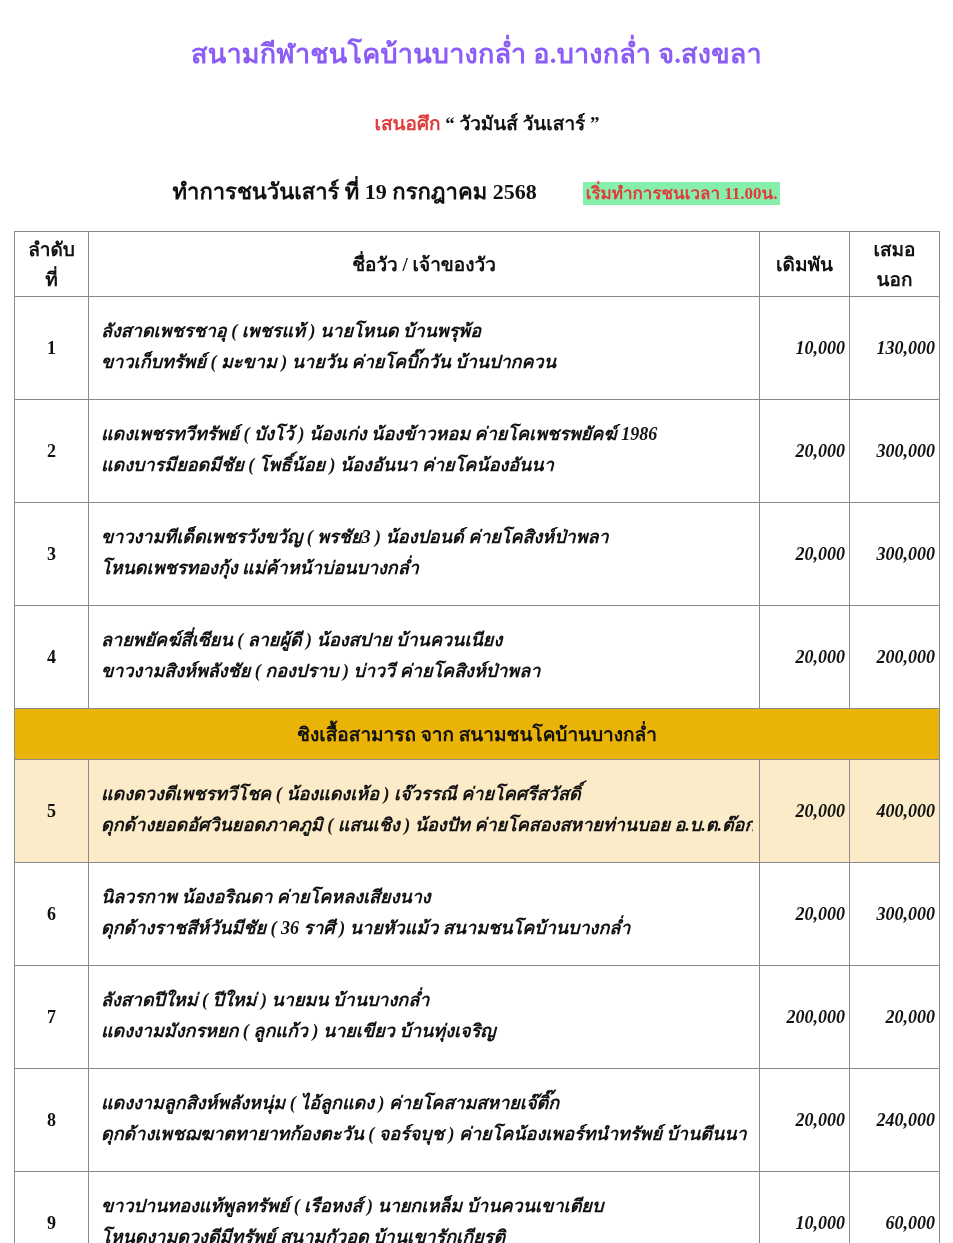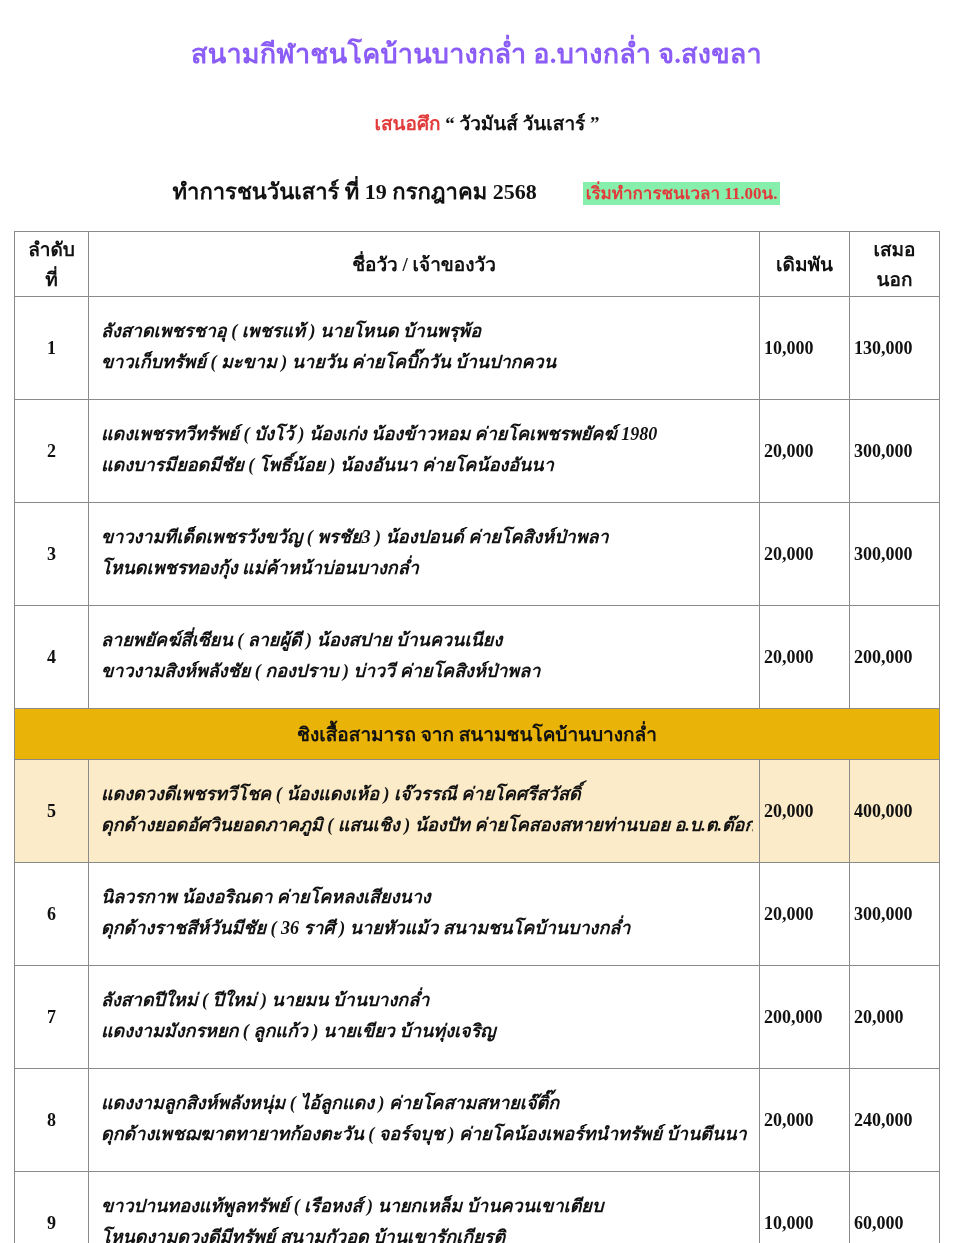--- a/index.html
+++ b/index.html
@@ -108,24 +108,25 @@
     line-height: 1.0;
   }
   td.cell-name .line {
     display: block;
     padding: 6px 0 7px 0;
     white-space: nowrap;
     overflow: hidden;
     font-style: italic;
   }
   td.cell-amt {
-    text-align: left;
+    text-align: right;
     font-weight: bold;
     font-size: 19px;
     padding: 2px 4px;
+    font-style: italic;
   }
   tr.pair-row td { height: 82px; }
 
   tr.section-row td {
     text-align: center;
     font-weight: bold;
     font-size: 19px;
     height: 46px;
     padding: 2px 6px;
     background: #eab308;
@@ -174,21 +175,21 @@
             <td class="cell-name">
               <span class="line">ลังสาดเพชรชาอุ ( เพชรแท้ ) นายโหนด บ้านพรุพ้อ</span>
               <span class="line">ขาวเก็บทรัพย์ ( มะขาม ) นายวัน ค่ายโคบิ๊กวัน บ้านปากควน</span>
             </td>
             <td class="cell-amt">10,000</td>
             <td class="cell-amt">130,000</td>
           </tr>
           <tr class="pair-row">
             <td class="cell-no">2</td>
             <td class="cell-name">
-              <span class="line">แดงเพชรทวีทรัพย์ ( บังโว้ ) น้องเก่ง น้องข้าวหอม ค่ายโคเพชรพยัคฆ์ 1980</span>
+              <span class="line">แดงเพชรทวีทรัพย์ ( บังโว้ ) น้องเก่ง น้องข้าวหอม ค่ายโคเพชรพยัคฆ์ 1986</span>
               <span class="line">แดงบารมียอดมีชัย ( โพธิ์น้อย ) น้องอันนา ค่ายโคน้องอันนา</span>
             </td>
             <td class="cell-amt">20,000</td>
             <td class="cell-amt">300,000</td>
           </tr>
           <tr class="pair-row">
             <td class="cell-no">3</td>
             <td class="cell-name">
               <span class="line">ขาวงามทีเด็ดเพชรวังขวัญ ( พรชัย3 ) น้องปอนด์ ค่ายโคสิงห์ป่าพลา</span>
               <span class="line">โหนดเพชรทองกุ้ง แม่ค้าหน้าบ่อนบางกล่ำ</span>

